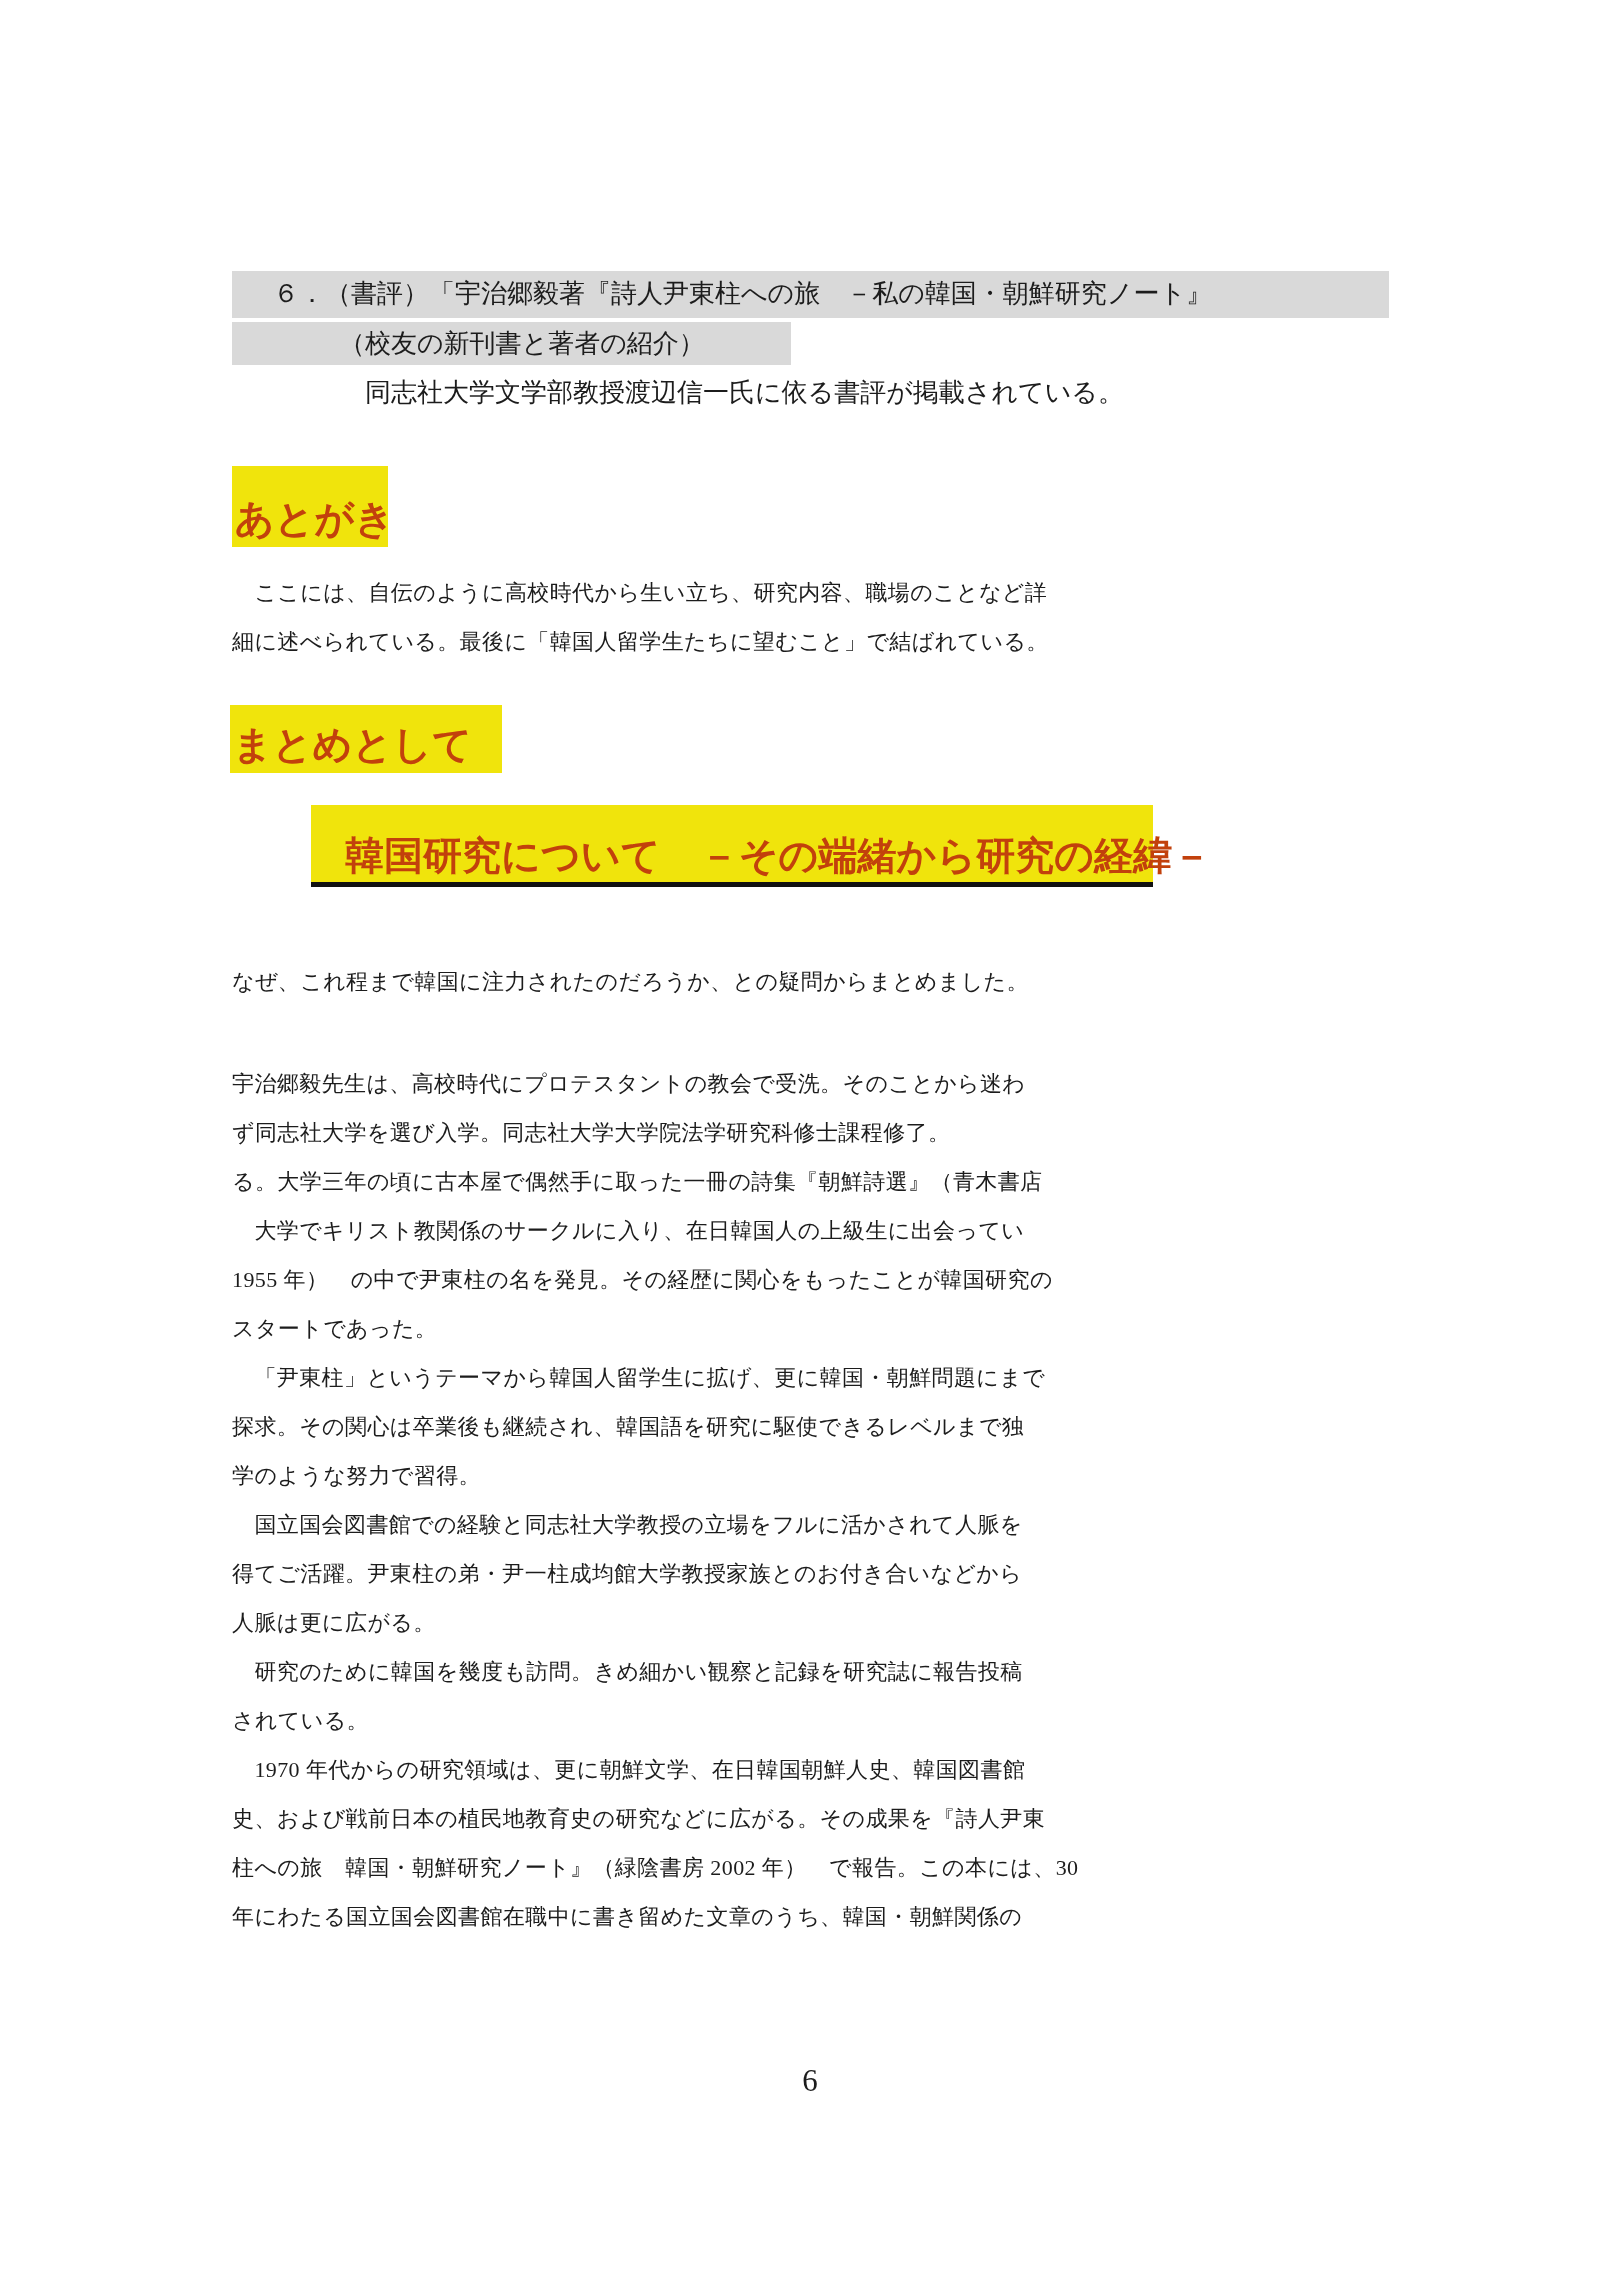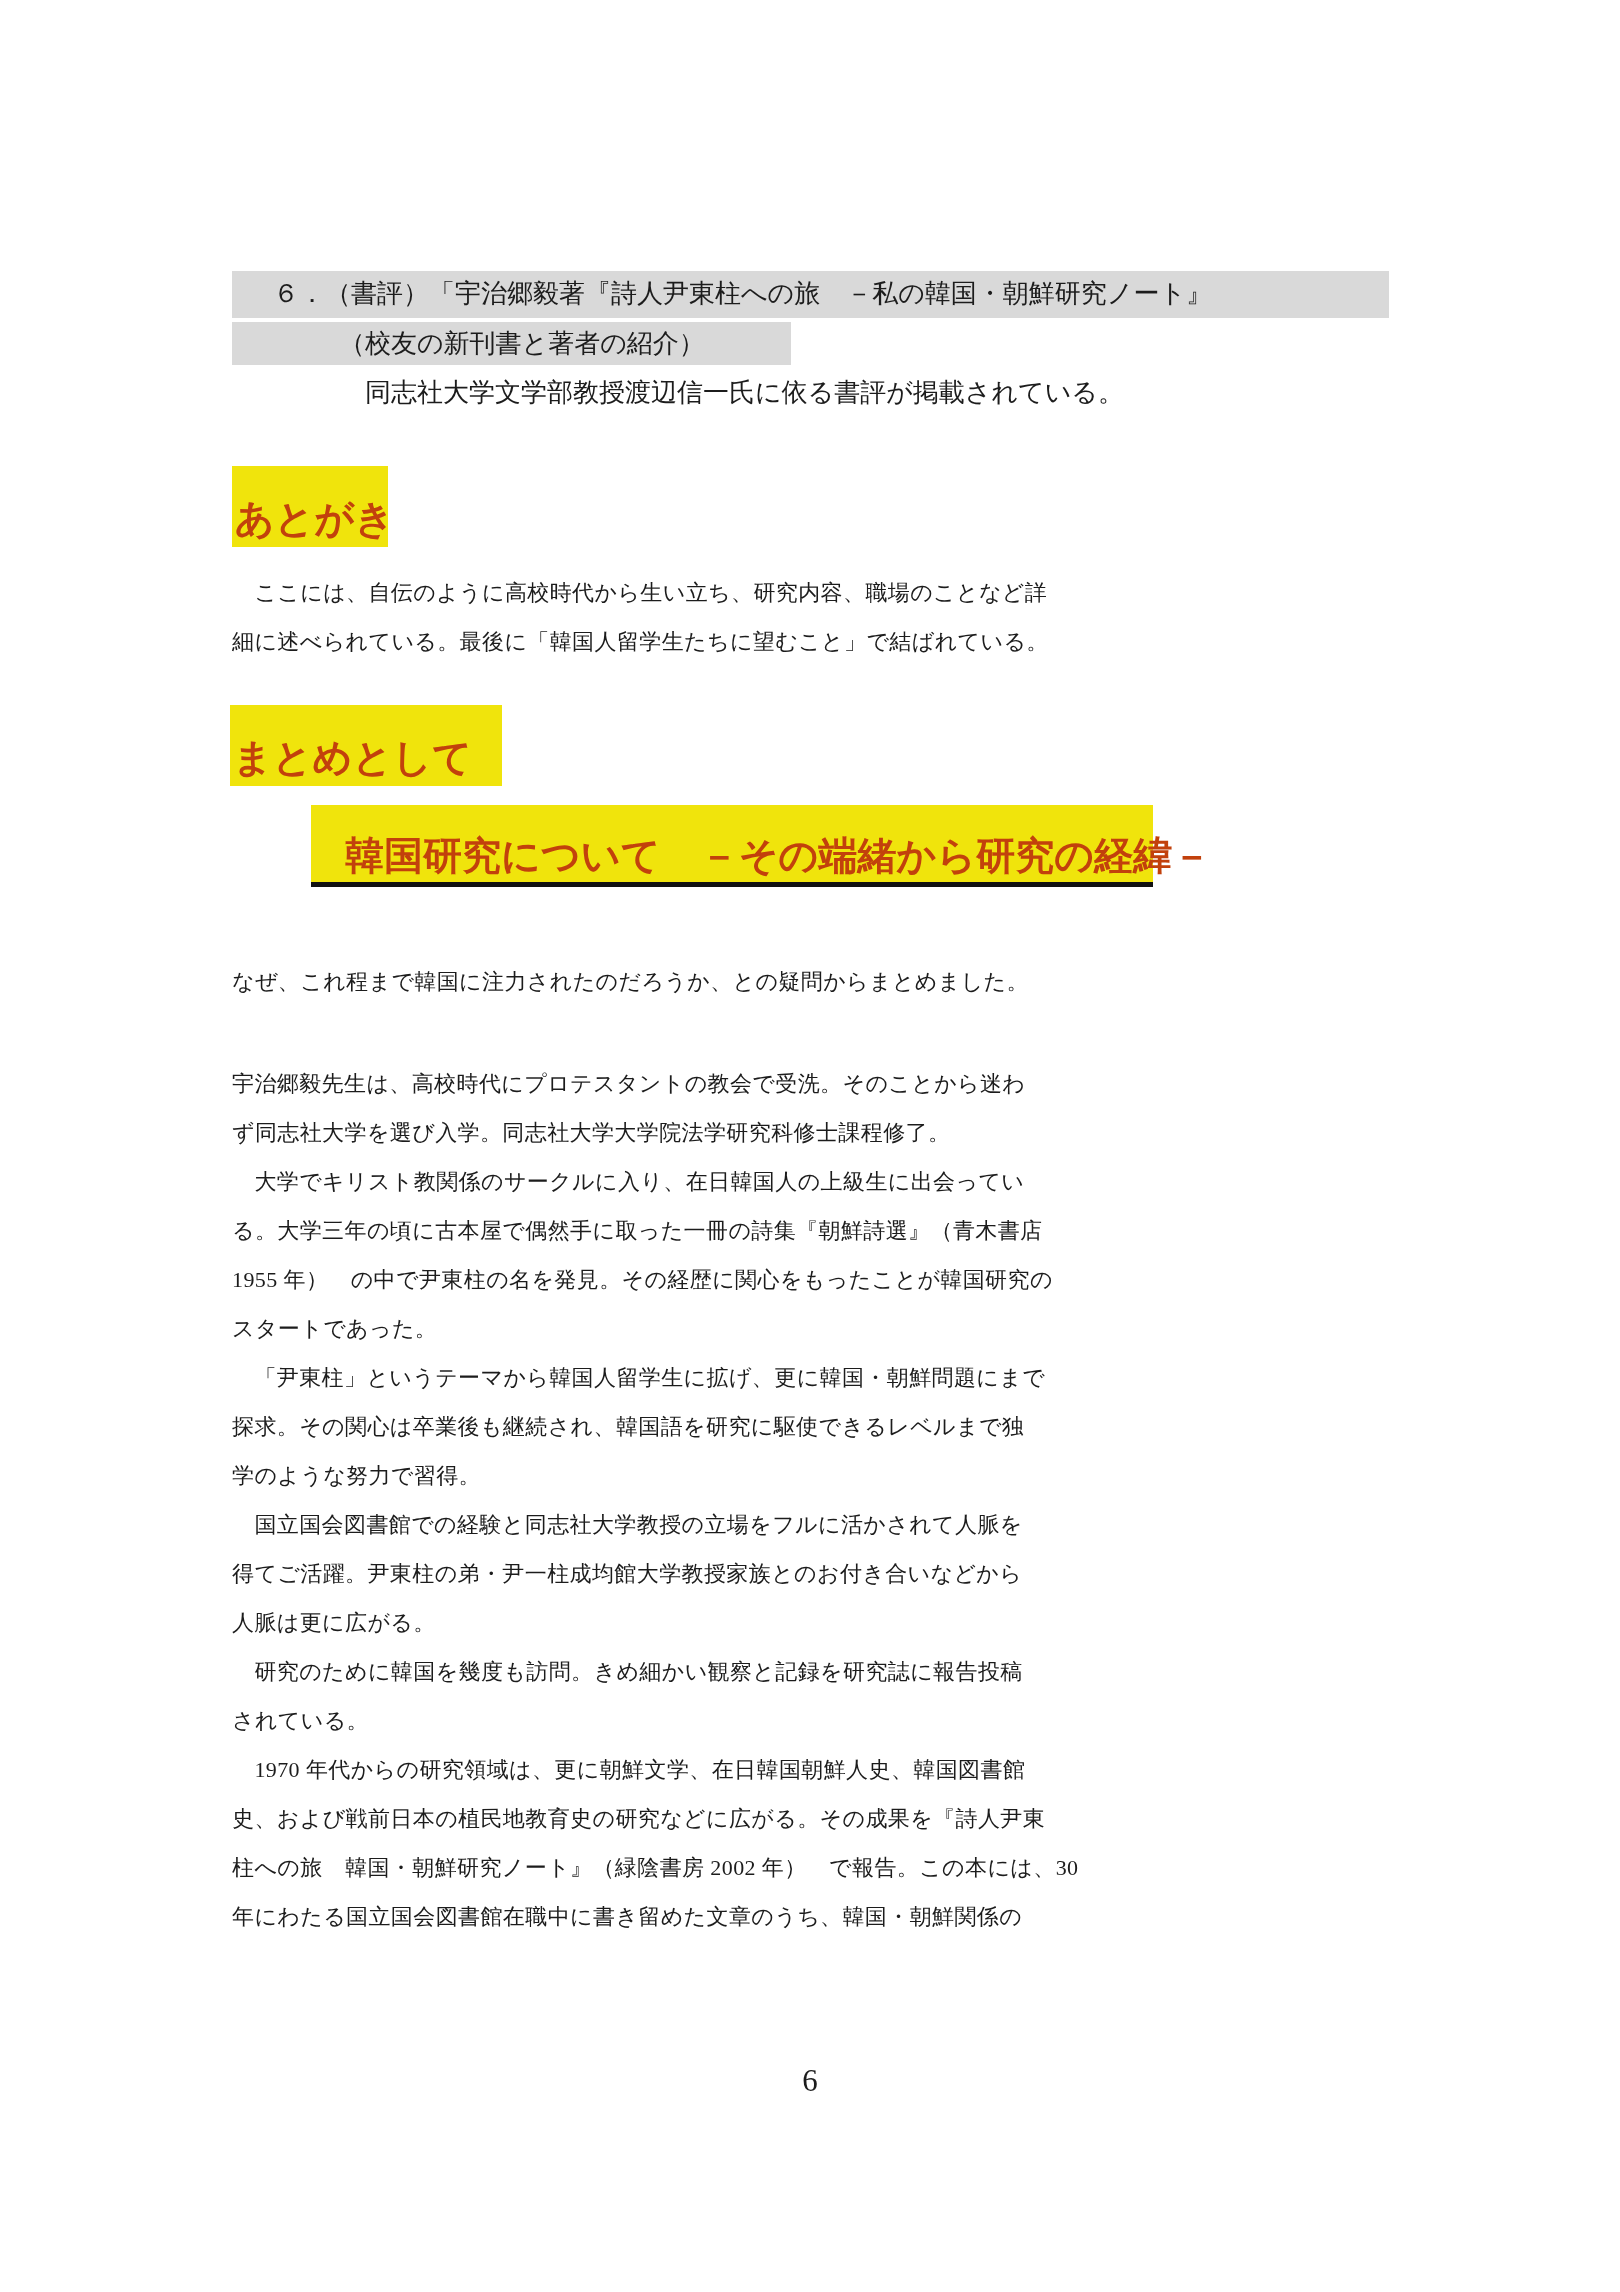--- a/index.html
+++ b/index.html
@@ -60,35 +60,35 @@
 
   <div class="ybox" style="left:232px;top:466px;width:156px;height:81px;">
     <span class="ytxt">あとがき</span>
   </div>
 
   <div class="bodyblock" style="top:568px;">
     <div class="serifline">　ここには、自伝のように高校時代から生い立ち、研究内容、職場のことなど詳</div>
     <div class="serifline">細に述べられている。最後に「韓国人留学生たちに望むこと」で結ばれている。</div>
   </div>
 
-  <div class="ybox" style="left:230px;top:705px;width:272px;height:81px;">
+  <div class="ybox" style="left:230px;top:705px;width:272px;height:68px;">
     <span class="ytxt">まとめとして</span>
   </div>
 
   <div class="ybox underlined" style="left:311px;top:805px;width:842px;height:77px;">
     <span class="ytxt" style="padding-bottom:7.2px;padding-left:34px;">韓国研究について　－その端緒から研究の経緯－</span>
   </div>
 
   <div class="abs serifline" style="left:232px;top:957px;">なぜ、これ程まで韓国に注力されたのだろうか、との疑問からまとめました。</div>
 
   <div class="bodyblock" style="top:1059px;">
     <div class="serifline">宇治郷毅先生は、高校時代にプロテスタントの教会で受洗。そのことから迷わ</div>
     <div class="serifline">ず同志社大学を選び入学。同志社大学大学院法学研究科修士課程修了。</div>
+    <div class="serifline">る。大学三年の頃に古本屋で偶然手に取った一冊の詩集『朝鮮詩選』（青木書店</div>
     <div class="serifline">　大学でキリスト教関係のサークルに入り、在日韓国人の上級生に出会ってい</div>
-    <div class="serifline">る。大学三年の頃に古本屋で偶然手に取った一冊の詩集『朝鮮詩選』（青木書店</div>
     <div class="serifline">1955 年）　の中で尹東柱の名を発見。その経歴に関心をもったことが韓国研究の</div>
     <div class="serifline">スタートであった。</div>
     <div class="serifline">　「尹東柱」というテーマから韓国人留学生に拡げ、更に韓国・朝鮮問題にまで</div>
     <div class="serifline">探求。その関心は卒業後も継続され、韓国語を研究に駆使できるレベルまで独</div>
     <div class="serifline">学のような努力で習得。</div>
     <div class="serifline">　国立国会図書館での経験と同志社大学教授の立場をフルに活かされて人脈を</div>
     <div class="serifline">得てご活躍。尹東柱の弟・尹一柱成均館大学教授家族とのお付き合いなどから</div>
     <div class="serifline">人脈は更に広がる。</div>
     <div class="serifline">　研究のために韓国を幾度も訪問。きめ細かい観察と記録を研究誌に報告投稿</div>
     <div class="serifline">されている。</div>

